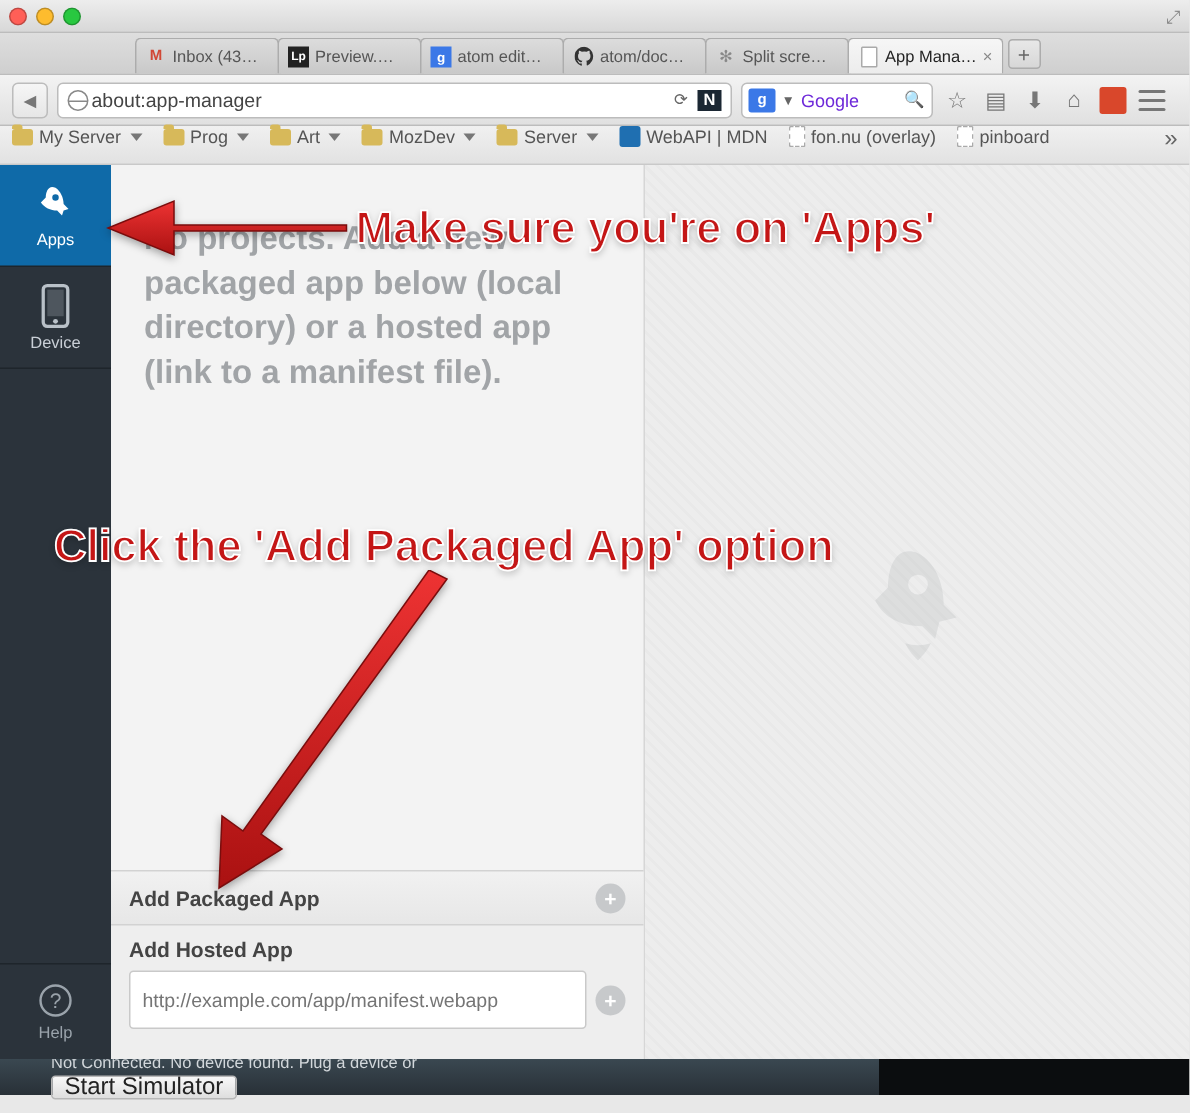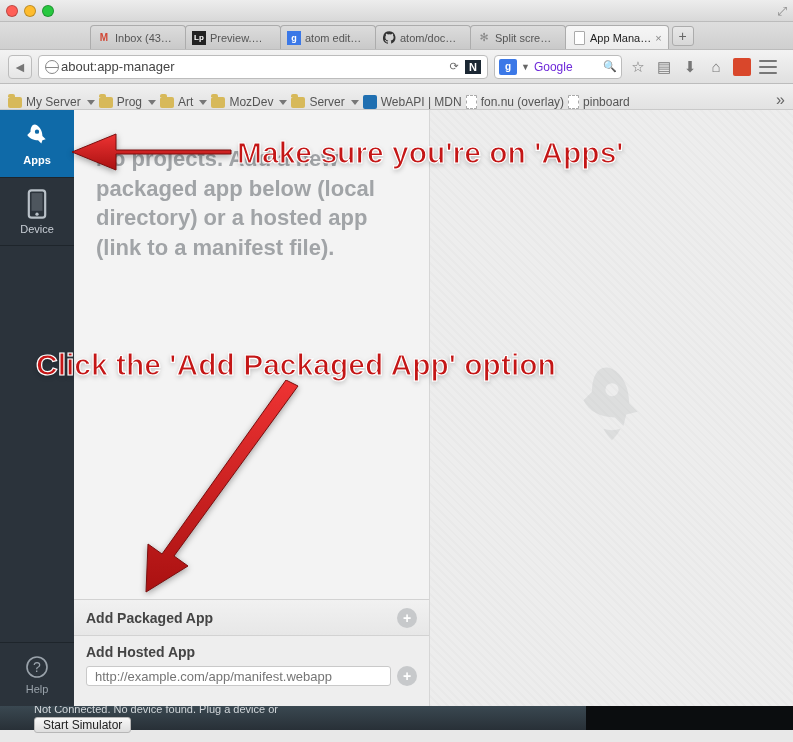--- a/index.html
+++ b/index.html
@@ -29,54 +29,54 @@
   .url-right-ic { margin-left:auto; display:flex; gap:4px; align-items:center;}
   .small-ic { width:14px; height:14px; display:flex;align-items:center;justify-content:center;font-size:11px;color:#666;}
   .searchbox { flex:0 0 128px; height:24px; border:1px solid #bcbcbc; border-radius:4px; background:#fff; display:flex; align-items:center; padding:0 4px; gap:4px; font-size:12px; color:#888;}
   .g-badge{width:18px;height:16px;border-radius:2px;background:#3b78e7;color:#fff;display:flex;align-items:center;justify-content:center;font-size:10px;font-weight:bold;}
   .toolbar-ic { width:20px; height:20px; display:flex;align-items:center;justify-content:center; color:#777; font-size:15px;}
   .red-square{width:18px;height:18px;background:#d9472b;border-radius:2px;}
   .menu-lines{width:18px;height:14px;display:flex;flex-direction:column;justify-content:space-between;}
   .menu-lines span{height:2px;background:#777;border-radius:1px;}
 
   
-  .bmbar { height:26px; background:linear-gradient(#f0f0f0,#e2e2e2); border-bottom:1px solid #c9c9c9; display:flex; align-items:flex-end; padding:0 8px; gap:4px; font-size:12px; color:#555;}
+  .bmbar { height:26px; background:linear-gradient(#f0f0f0,#e2e2e2); border-bottom:1px solid #c9c9c9; display:flex; align-items:flex-start; padding:0 8px; gap:14px; font-size:12px; color:#555;}
   .bm-item{display:flex;align-items:center;gap:4px; white-space:nowrap;}
   .folder-ic{width:14px;height:11px;background:#d7b95a;border-radius:2px;position:relative;}
   .folder-ic::before{content:"";position:absolute;top:-3px;left:0;width:7px;height:3px;background:#d7b95a;border-radius:2px 2px 0 0;}
   .folder-tri{width:0;height:0;border-left:4px solid transparent;border-right:4px solid transparent;border-top:5px solid #777; margin-left:2px;}
   .page-ic{width:11px;height:14px;border:1px solid #aaa;border-radius:1px;background:#fff;}
   .bm-more{margin-left:auto;color:#666;font-size:16px;}
 
   
   .app { display:flex; height: calc(742px - 22px - 28px - 34px - 26px - 36px); }
 
   .sidebar { width:74px; background:#2b333b; display:flex; flex-direction:column; }
   .side-item { height:68px; display:flex; flex-direction:column; align-items:center; justify-content:center; gap:4px; color:#c9cfd6; font-size:11px; border-bottom:1px solid #1e252b;}
-  .side-item.active { background:#0f6aa8; color:#fff;font-weight:bold;}
+  .side-item.active { background:#0f6aa8; color:#fff;}
   .side-spacer{flex:1;}
   .side-help{height:64px;display:flex;flex-direction:column;align-items:center;justify-content:center;gap:4px;color:#9aa3ab;font-size:11px;border-top:1px solid #1e252b;}
 
   .panel-left { width:356px; background:#f3f3f3; border-right:1px solid #d6d6d6; position:relative; display:flex; flex-direction:column;}
   .empty-msg { padding:34px 22px 0 22px; color:#a1a4a7; font-size:22px; font-weight:600; line-height:1.35;}
   .panel-bottom{margin-top:auto;}
   .add-row{height:36px;border-top:1px solid #d2d2d2;background:linear-gradient(#f1f1f1,#e7e7e7);display:flex;align-items:center;padding:0 12px;font-size:14px;font-weight:600;color:#444;}
   .plus-circ{margin-left:auto;width:20px;height:20px;border-radius:50%;background:#c7c9cb;color:#fff;display:flex;align-items:center;justify-content:center;font-size:14px;font-weight:bold;}
   .hosted-block{border-top:1px solid #d2d2d2;padding:8px 12px 20px;background:#eee}
   .hosted-title{font-size:14px;font-weight:600;color:#444;margin-bottom:6px;}
   .hosted-row{display:flex;gap:6px;align-items:center;}
-  .hosted-input{flex:1;height:20px;border:1px solid #c9c9c9;border-radius:3px;background:#fff;padding:0 8px;font-size:13px;color:#999;}
+  .hosted-input{flex:1;height:39px;border:1px solid #c9c9c9;border-radius:3px;background:#fff;padding:0 8px;font-size:13px;color:#999;}
   
   .panel-right{flex:1;background:repeating-linear-gradient(45deg,#e9e9e9 0 2px,#ededed 2px 6px);display:flex;align-items:center;justify-content:center;}
   .rocket-big{opacity:.25;}
 
   
   .footer { height:24px; display:flex; align-items:stretch;}
   .footer-status{flex:0 0 586px;background:linear-gradient(#3a4851,#283037);display:flex;flex-direction:column;justify-content:center;padding:2px 8px 2px 34px;color:#d2d7db;font-size:11px; gap:2px;}
-  .start-sim{align-self:flex-start;height:16px;padding:0 8px;background:linear-gradient(#f8f8f8,#dedede);border:1px solid #b7b7b7;border-radius:3px;font-size:12px;color:#222;display:flex;align-items:center;}
+  .start-sim{align-self:flex-start;height:16px;padding:0 8px;background:linear-gradient(#f8f8f8,#dedede);border:1px solid #b7b7b7;border-radius:3px;font-size:16px;color:#222;display:flex;align-items:center;}
   .footer-rest{flex:1;background:#0b0d0f;}
 
   
   .annot{position:absolute;color:#c41616;font-weight:800;font-family:Arial,sans-serif;-webkit-text-stroke:1.2px #fff;text-shadow:0 2px 5px rgba(0,0,0,.25); pointer-events:none;}
   .annot1{left:237px;top:136px;font-size:30px;}
   .annot2{left:36px;top:348px;font-size:30px;}
   .arrow svg{filter:drop-shadow(0 2px 3px rgba(0,0,0,.35));}
   .arrow1{position:absolute;left:66px;top:120px;pointer-events:none;}
   .arrow2{position:absolute;left:128px;top:380px;pointer-events:none;}
 

